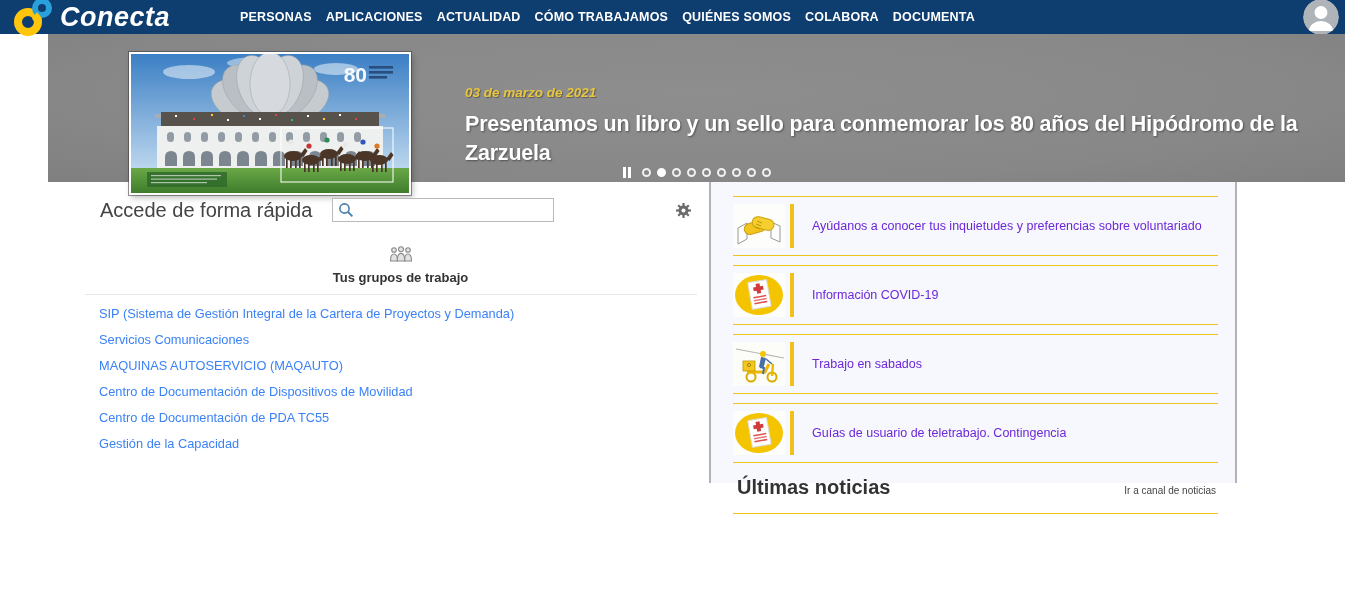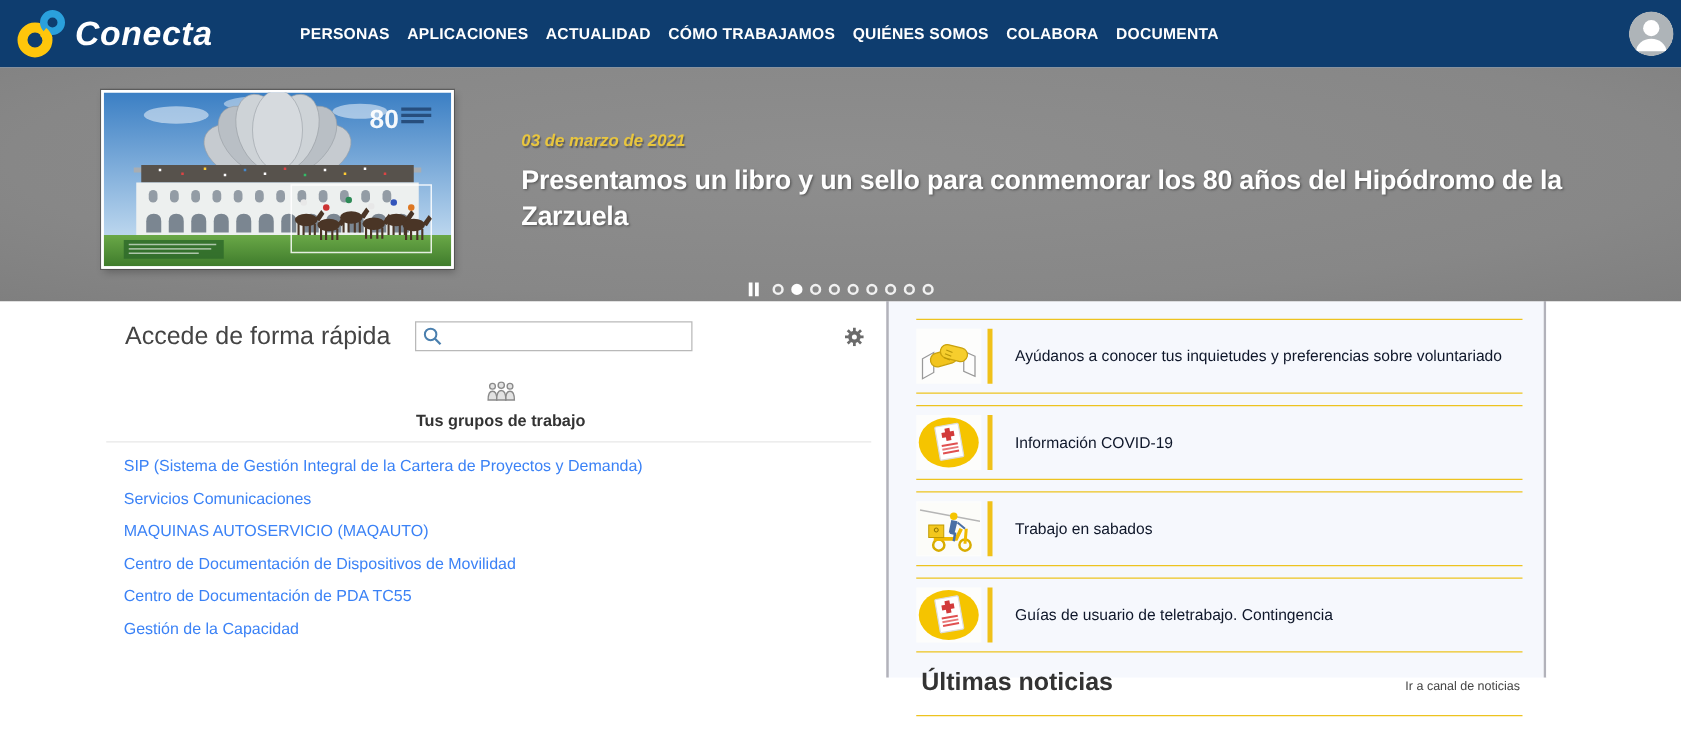--- a/index.html
+++ b/index.html
@@ -1,28 +1,28 @@
 <!DOCTYPE html>
 <html><head>
 <meta charset="utf-8">
 <style>
   * { margin:0; padding:0; box-sizing:border-box; }
   body { font-family:"Liberation Sans", sans-serif; background:#fff; }
   .page { width:1345px; height:602px; position:relative; overflow:hidden; background:#fff; }
 
   
-  .navbar { height:54px; background:#0e3d6f; display:flex; align-items:center; }
+  .navbar { height:34px; background:#0e3d6f; display:flex; align-items:center; }
   .brand { display:flex; align-items:center; margin-left:10px; cursor:pointer; }
   .brand-text { color:#fff; font-size:27px; font-weight:bold; font-style:italic; letter-spacing:0.5px; margin-left:2px; }
   .nav-items { display:flex; align-items:center; margin-left:70px; gap:14px; }
   .nav-item { color:#fff; font-size:12.5px; font-weight:600; letter-spacing:0.2px; cursor:pointer; white-space:nowrap; }
   .avatar { margin-left:auto; margin-right:6px; width:36px; height:36px; border-radius:50%; overflow:hidden; cursor:pointer; }
 
   
-  .hero { height:187px; background:radial-gradient(ellipse at 50% 40%, #8e8e8e 0%, #878787 70%, #7f7f7f 100%); position:relative; }
+  .hero { height:148px; background:radial-gradient(ellipse at 50% 40%, #8e8e8e 0%, #878787 70%, #7f7f7f 100%); position:relative;margin-left:48px; }
   .hero-image { position:absolute; left:81px; top:18px; width:282px; height:143px; background:#fff; border:2px solid #fff; box-shadow:0 0 0 1px rgba(60,60,60,.55), 2px 3px 6px rgba(0,0,0,.25); }
   .hero-image svg { display:block; width:100%; height:100%; }
   .hero-caption { position:absolute; left:417px; top:51px; width:845px; }
   .hero-date { color:#e9c63e; font-size:13.5px; font-style:italic; font-weight:600; text-shadow:1px 1px 1px rgba(0,0,0,.35); }
   .hero-title { margin-top:10px; color:#fff; font-size:21.5px; font-weight:700; line-height:1.33; letter-spacing:-0.2px; text-shadow:1px 1px 2px rgba(0,0,0,.4); cursor:pointer; }
   .carousel { position:absolute; bottom:4px; left:0; right:0; display:flex; align-items:center; justify-content:center; gap:6px; }
   .pause-btn { display:flex; gap:2px; margin-right:5px; cursor:pointer; }
   .pause-btn i { display:block; width:3px; height:11px; background:#fff; }
   .dot { width:9px; height:9px; border-radius:50%; border:2px solid rgba(255,255,255,.88); background:transparent; cursor:pointer; }
   .dot.active { background:#fff; border-color:#fff; }
@@ -42,21 +42,21 @@
   .qa-links { margin-top:5px; }
   .qa-link { font-size:12.8px; color:#3b82f6; margin-left:14px; height:26px; display:flex; align-items:center; cursor:pointer; white-space:nowrap; }
 
   
   .right-col { width:528px; background:#f6f8fd; border-left:2px solid #b2b2ba; border-right:2px solid #b2b2ba; padding:14px 17px 0 22px; }
   .section-title { font-size:20px; font-weight:600; color:#333; margin:1px 0 9px 4px; }
   .featured-item { border-top:1px solid #edc320; border-bottom:1px solid #edc320; padding:7px 0; margin-bottom:9px; display:flex; align-items:center; cursor:pointer; }
   .fi-icon { width:52px; height:44px; background:#fdfdfc; display:flex; align-items:center; justify-content:center; flex:0 0 auto; }
   .fi-icon svg { display:block; }
   .fi-bar { width:4px; height:44px; background:#f0c11a; margin-left:5px; flex:0 0 auto; }
-  .fi-label { margin-left:18px; font-size:12.5px; color:#0f172a; }
+  .fi-label { margin-left:18px; font-size:12.5px; color:#6d28d9; }
   .news-header { margin-top:13px; display:flex; align-items:baseline; justify-content:space-between; border-bottom:1px solid #edc320; padding-bottom:14px;gap:48px; }
   .news-link { font-size:10px; color:#444; cursor:pointer; margin-right:2px; }
 </style>
 </head>
 <body>
 
 <div class="page">
 
   <div class="navbar">
     <div class="brand">

